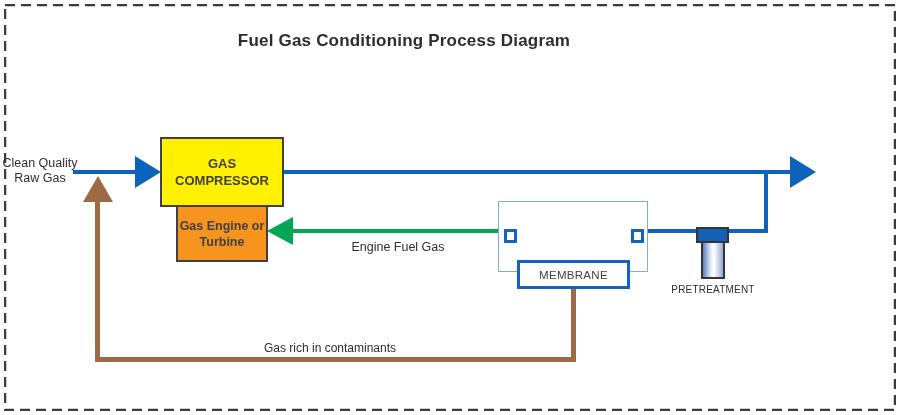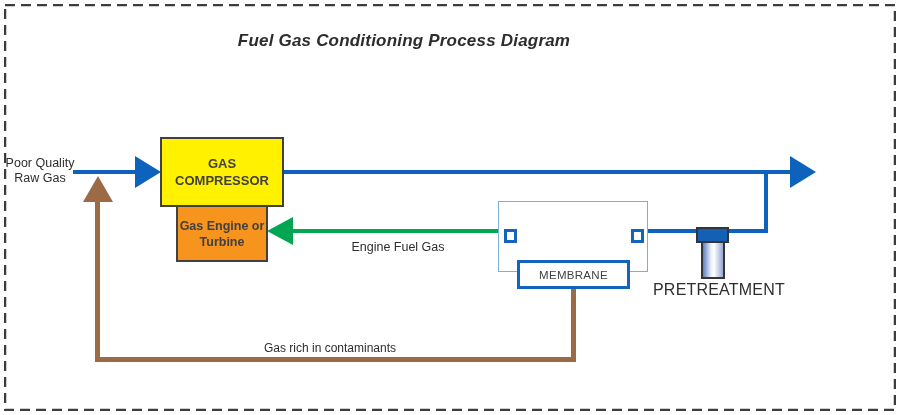--- a/index.html
+++ b/index.html
@@ -12,21 +12,20 @@
     overflow:hidden;
   }
   .frame{
     position:absolute;left:4px;top:4px;right:4px;bottom:4px;
     pointer-events:none;
   }
   .title{
     position:absolute;left:0;top:31px;width:808px;
     text-align:center;font-size:17px;font-weight:bold;color:#2d2d2d;
     letter-spacing:.2px;
-    font-style:italic;
   }
   .lbl{
     position:absolute;font-size:12.5px;line-height:15px;color:#2e2e2e;
     text-align:center;white-space:pre-line;
   }
   .node{
     position:absolute;display:flex;align-items:center;justify-content:center;
     text-align:center;white-space:pre-line;box-sizing:border-box;
   }
   .compressor{
@@ -80,39 +79,39 @@
 <body>
 
 <div class="canvas">
 
   <svg class="frame" width="892" height="407">
     <rect x="1" y="1" width="890" height="405" fill="none" stroke="#3c3c3c" stroke-width="2.5" stroke-dasharray="10 6"></rect>
   </svg>
 
   <div class="title">Fuel Gas Conditioning Process Diagram</div>
 
-  <div class="lbl" style="left:2px;top:156px;width:76px;">Poor Quality
+  <div class="lbl" style="left:2px;top:156px;width:76px;">Clean Quality
 Raw Gas</div>
   <div class="line blue" style="left:73px;top:170px;width:64px;height:4px;"></div>
   <div class="arrow arrow-right-blue" style="left:135px;top:156px;"></div>
 
   <div class="node compressor">GAS
 COMPRESSOR</div>
   <div class="node engine">Gas Engine or
 Turbine</div>
 
   <div class="line blue" style="left:283px;top:170px;width:508px;height:4px;"></div>
   <div class="arrow arrow-right-blue" style="left:790px;top:156px;"></div>
 
   <div class="line blue" style="left:764px;top:170px;width:4px;height:63px;"></div>
   <div class="line blue" style="left:646px;top:229px;width:122px;height:4px;"></div>
 
   <div class="pre-body"></div>
   <div class="pre-cap"></div>
-  <div class="lbl" style="left:653px;top:282px;width:120px;font-size:16px;letter-spacing:.2px;text-align:right;">PRETREATMENT</div>
+  <div class="lbl" style="left:653px;top:282px;width:120px;font-size:10px;letter-spacing:.2px;">PRETREATMENT</div>
 
   <div class="membrane-outer"></div>
   <div class="membrane-tab tab-left"></div>
   <div class="membrane-tab tab-right"></div>
   <div class="membrane-core">MEMBRANE</div>
 
   <div class="line green" style="left:291px;top:229px;width:207px;height:4px;"></div>
   <div class="arrow arrow-left-green" style="left:267px;top:217px;"></div>
   <div class="lbl" style="left:338px;top:240px;width:120px;">Engine Fuel Gas</div>
 

